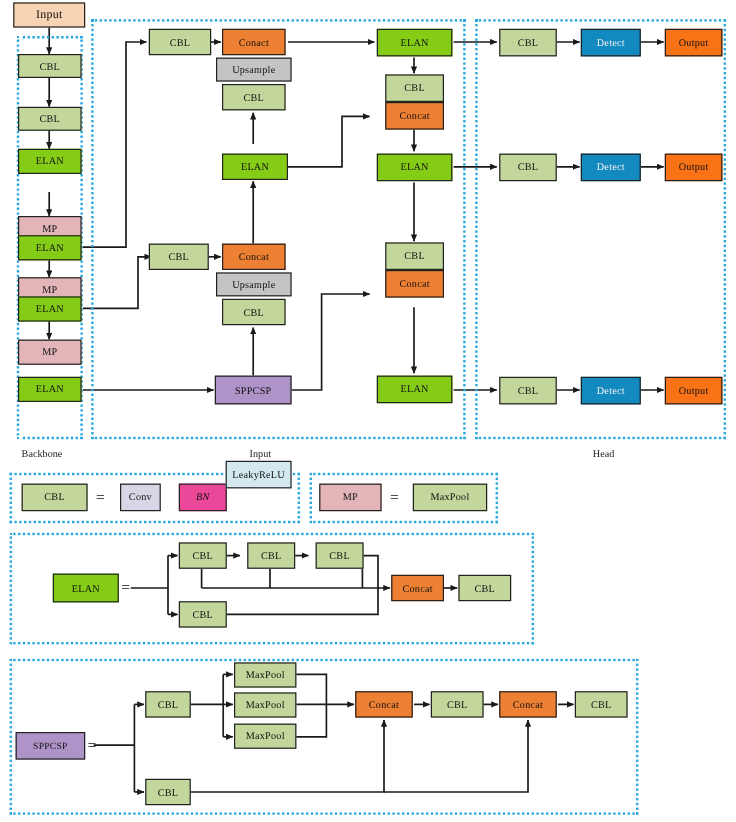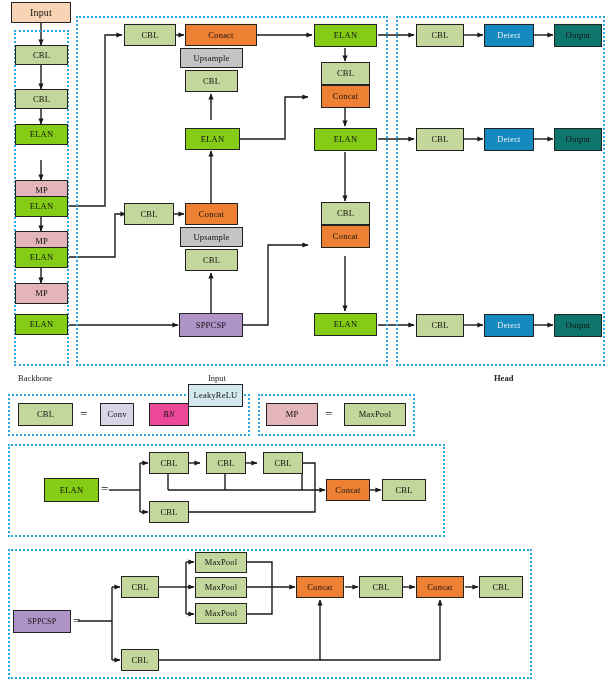--- a/index.html
+++ b/index.html
@@ -40,21 +40,21 @@
     white-space:nowrap;
     font-family:"Liberation Serif", serif;
   }
   .c-cbl{background:#c3d69b;}
   .c-elan{background:#84cc16;}
   .c-mp{background:#e3b4b8;}
   .c-concat{background:#ee8033;}
   .c-upsample{background:#c4c4c4;}
   .c-sppcsp{background:#ae93c8;}
   .c-detect{background:#1289bf;color:#f2f2f2;}
-  .c-output{background:#0f766e;}
+  .c-output{background:#f97316;}
   .c-input{background:#f8d3b4;}
   .c-conv{background:#d8d6e6;}
   .c-bn{background:#ec4899;font-style:italic;}
   .c-relu{background:#d3e8ef;}
   .c-maxpool{background:#c3d69b;}
 
   .eq{
     position:absolute;font-size:13px;color:#111;
     font-family:"Liberation Serif", serif;
   }
@@ -162,39 +162,39 @@
       <path d="M320,660 L440,660 L440,600" marker-end="url(#ah)"></path>
     </g>
   </svg>
 
   <div class="panel" style="left:14px;top:30px;width:55px;height:336px;"></div>
   <div class="panel" style="left:76px;top:16px;width:312px;height:350px;"></div>
   <div class="panel" style="left:396px;top:16px;width:209px;height:350px;"></div>
 
   <div class="panel-label" style="left:18px;top:373px;">Backbone</div>
   <div class="panel-label" style="left:208px;top:373px;">Input</div>
-  <div class="panel-label" style="left:494px;top:373px;font-weight:bold;">Head</div>
+  <div class="panel-label" style="left:494px;top:373px;">Head</div>
 
   <div class="node c-input" style="left:11px;top:2px;width:60px;height:21px;font-size:10px;">Input</div>
 
   <div class="node c-cbl" style="left:15px;top:45px;width:53px;height:20px;">CBL</div>
   <div class="node c-cbl" style="left:15px;top:89px;width:53px;height:20px;">CBL</div>
   <div class="node c-elan" style="left:15px;top:124px;width:53px;height:21px;">ELAN</div>
 
   <div class="node c-mp" style="left:15px;top:180px;width:53px;height:21px;">MP</div>
   <div class="node c-elan" style="left:15px;top:196px;width:53px;height:21px;">ELAN</div>
 
   <div class="node c-mp" style="left:15px;top:231px;width:53px;height:21px;">MP</div>
   <div class="node c-elan" style="left:15px;top:247px;width:53px;height:21px;">ELAN</div>
 
   <div class="node c-mp" style="left:15px;top:283px;width:53px;height:21px;">MP</div>
   <div class="node c-elan" style="left:15px;top:314px;width:53px;height:21px;">ELAN</div>
 
   <div class="node c-cbl" style="left:124px;top:24px;width:52px;height:22px;">CBL</div>
-  <div class="node c-concat" style="left:185px;top:24px;width:72px;height:22px;">Conact</div>
+  <div class="node c-concat" style="left:185px;top:24px;width:53px;height:22px;">Conact</div>
   <div class="node c-upsample" style="left:180px;top:48px;width:63px;height:20px;">Upsample</div>
   <div class="node c-cbl" style="left:185px;top:70px;width:53px;height:22px;">CBL</div>
 
   <div class="node c-elan" style="left:185px;top:128px;width:55px;height:22px;">ELAN</div>
 
   <div class="node c-cbl" style="left:124px;top:203px;width:50px;height:22px;">CBL</div>
   <div class="node c-concat" style="left:185px;top:203px;width:53px;height:22px;">Concat</div>
   <div class="node c-upsample" style="left:180px;top:227px;width:63px;height:20px;">Upsample</div>
   <div class="node c-cbl" style="left:185px;top:249px;width:53px;height:22px;">CBL</div>
 

